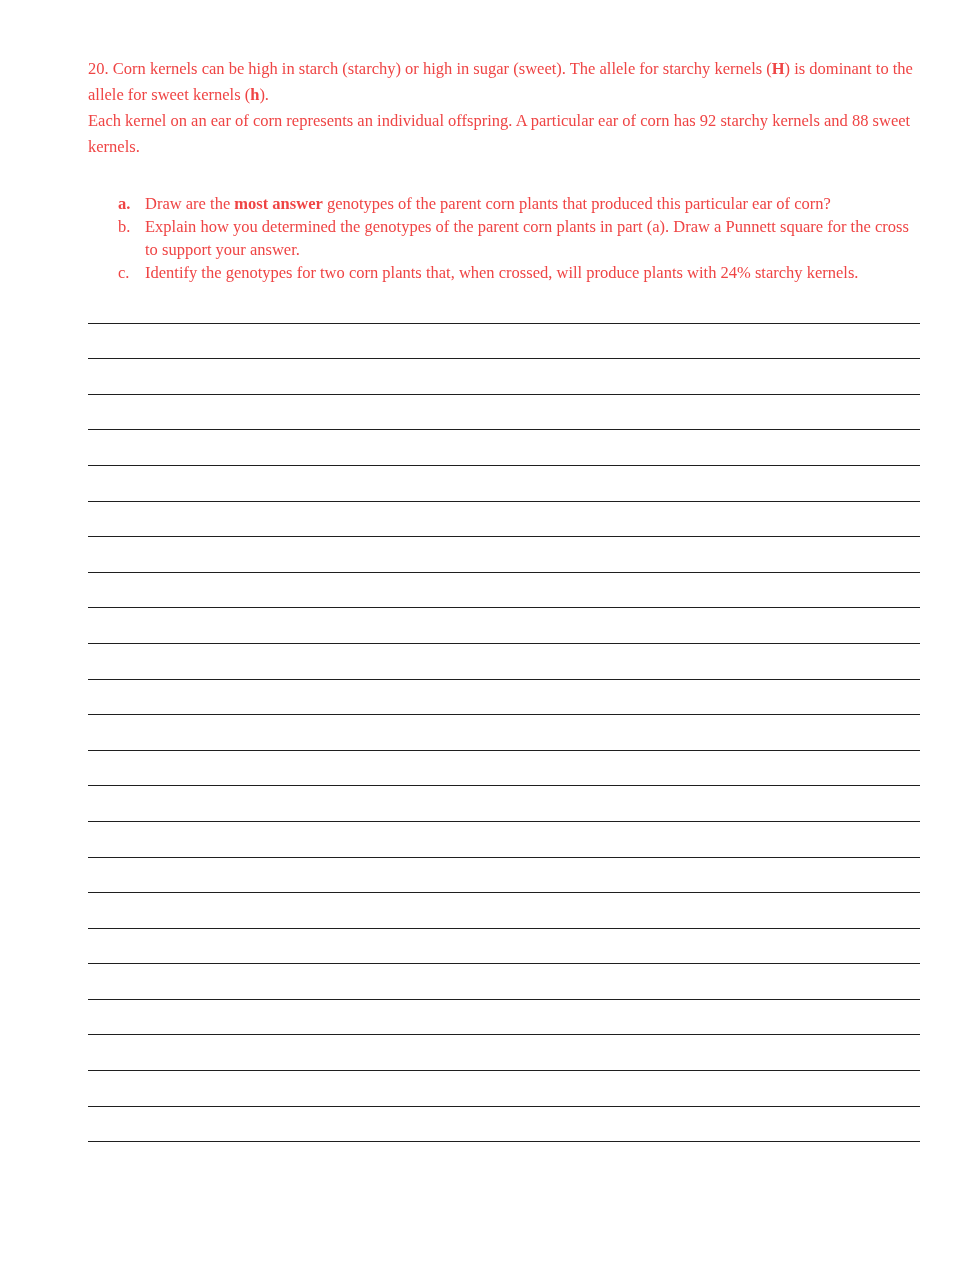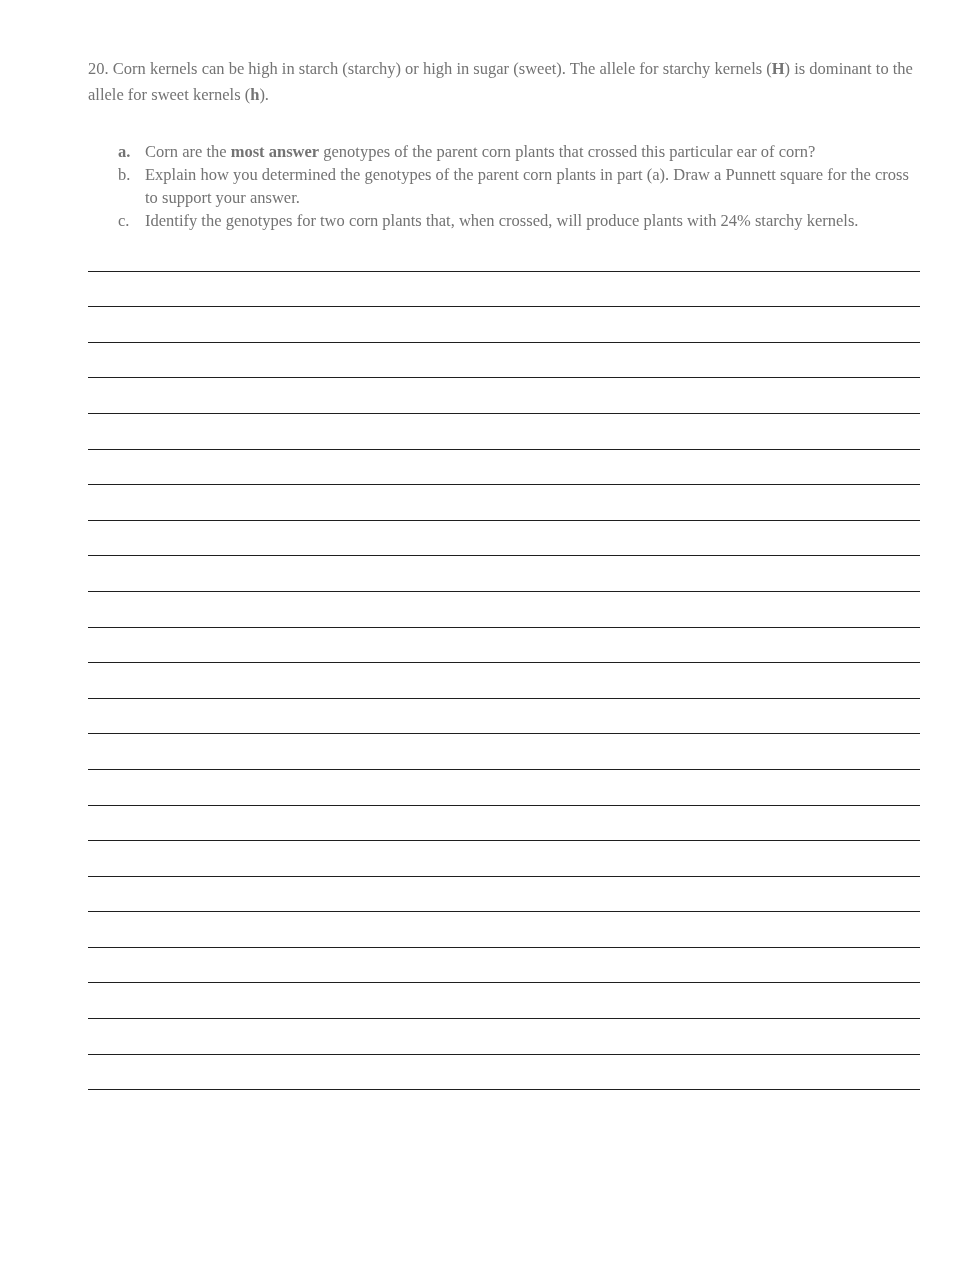--- a/index.html
+++ b/index.html
@@ -4,21 +4,21 @@
 <style>
   html, body { margin: 0; padding: 0; background: #ffffff; }
   .page {
     position: relative;
     width: 979px;
     height: 1266px;
     box-sizing: border-box;
     background: #ffffff;
     font-family: "Liberation Serif", serif;
     font-size: 16.5px;
-    color: #737373;
+    color: #ef4444;
     padding: 56px 59px 0 88px;
     overflow: hidden;
   }
   .para {
     margin: 0;
     line-height: 26px;
   }
   .bold { font-weight: bold; }
   .parts-list {
     margin-top: 32px;
@@ -44,26 +44,27 @@
     border-bottom: 1px solid #1f1f1f;
   }
 </style>
 </head>
 <body>
 
 <div class="page">
 
   <p class="para"><span>20. Corn kernels can be high in starch (starchy) or high in sugar (sweet). The allele for starchy kernels (</span><span class="bold">H</span><span>) is dominant to the allele for sweet kernels (</span><span class="bold">h</span><span>).</span></p>
 
+  <p class="para">Each kernel on an ear of corn represents an individual offspring. A particular ear of corn has 92 starchy kernels and 88 sweet kernels.</p>
 
   <div class="parts-list">
 
     <div class="part-item">
       <span class="part-label bold">a.</span>
-      <span class="part-text"><span>Corn are the </span><span class="bold">most answer</span><span> genotypes of the parent corn plants that crossed this particular ear of corn?</span></span>
+      <span class="part-text"><span>Draw are the </span><span class="bold">most answer</span><span> genotypes of the parent corn plants that produced this particular ear of corn?</span></span>
     </div>
 
     <div class="part-item">
       <span class="part-label">b.</span>
       <span class="part-text">Explain how you determined the genotypes of the parent corn plants in part (a). Draw a Punnett square for the cross to support your answer.</span>
     </div>
 
     <div class="part-item">
       <span class="part-label">c.</span>
       <span class="part-text">Identify the genotypes for two corn plants that, when crossed, will produce plants with 24% starchy kernels.</span>

